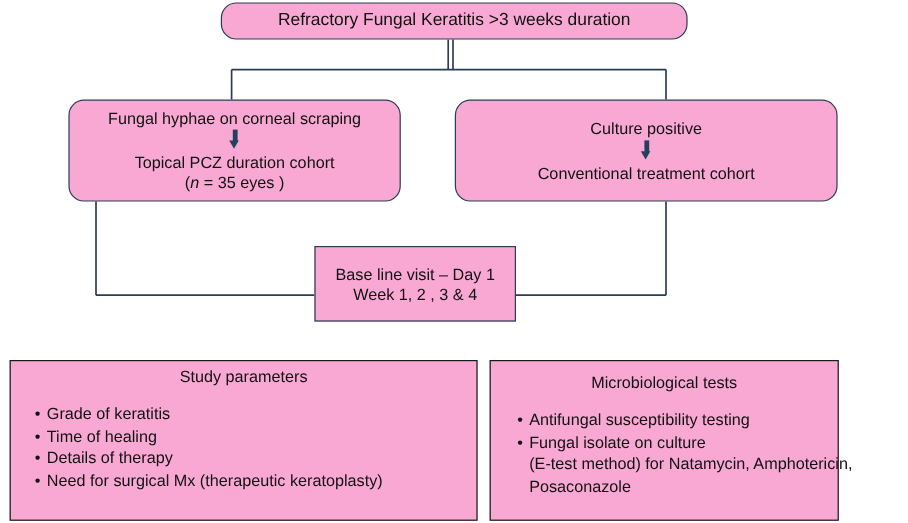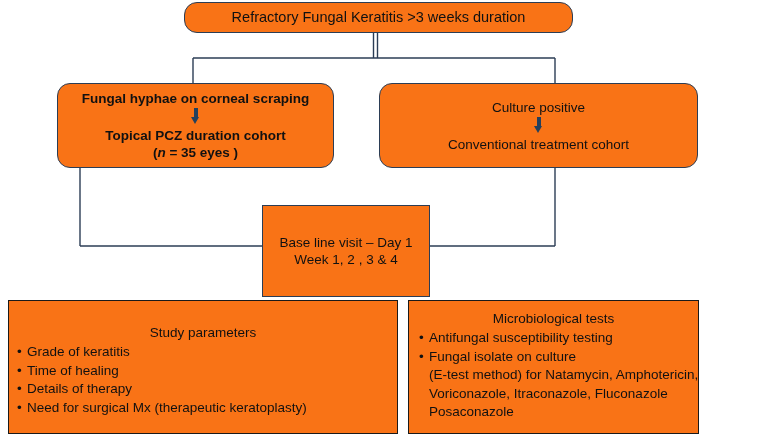--- a/index.html
+++ b/index.html
@@ -25,21 +25,21 @@
     left: 0;
     top: 0;
     width: 757px;
     height: 436px;
     pointer-events: none;
   }
 
   .node {
     position: absolute;
     box-sizing: border-box;
-    background: #f97316;
+    background: #f9a8d4;
     display: flex;
     flex-direction: column;
     align-items: center;
     justify-content: center;
     text-align: center;
   }
 
   
   .node.rounded {
     border: 1.6px solid #2b3d55;
@@ -65,33 +65,32 @@
     width: 389px;
     height: 31px;
   }
   #node-top .line { font-size: 14.5px; }
 
   #node-left {
     left: 57px;
     top: 83px;
     width: 277px;
     height: 85px;
-    font-weight: bold;
   }
   #node-right {
     left: 379px;
     top: 83px;
     width: 319px;
     height: 85px;
   }
   #node-baseline {
     left: 262px;
     top: 205px;
     width: 168px;
-    height: 92px;
+    height: 63px;
   }
 
   .line {
     font-size: 13.5px;
     line-height: 17px;
     white-space: nowrap;
   }
   .line.small { font-size: 13.5px; }
   .nvar { font-style: italic; }
 
@@ -119,38 +118,38 @@
     border-left: 4.5px solid transparent;
     border-right: 4.5px solid transparent;
     border-top: 7px solid #24405c;
   }
 
   #panel-left {
     left: 8px;
     top: 300px;
     width: 390px;
     height: 134px;
-    padding: 23px 8px 6px 8px;
+    padding: 4px 8px 6px 8px;
   }
   #panel-right {
     left: 408px;
     top: 300px;
     width: 291px;
     height: 134px;
     padding: 9px 8px 6px 8px;
   }
   .panel-title {
     text-align: center;
     font-size: 13.5px;
     line-height: 18px;
     margin-bottom: 1px;
   }
   .panel-list {
     list-style: none;
-    margin: 0;
+    margin: 12px;
     padding: 0;
   }
   .panel-list li {
     font-size: 13.5px;
     line-height: 18.5px;
     white-space: nowrap;
     position: relative;
     padding-left: 10px;
   }
   .panel-list li.bulleted:before {
@@ -228,18 +227,17 @@
       <li class="bulleted">Need for surgical Mx (therapeutic keratoplasty)</li>
     </ul>
   </div>
 
   <div class="node panel" id="panel-right">
     <div class="panel-title">Microbiological tests</div>
     <ul class="panel-list">
       <li class="bulleted">Antifungal susceptibility testing</li>
       <li class="bulleted">Fungal isolate on culture</li>
       <li class="cont">(E-test method) for Natamycin, Amphotericin,</li>
-      <li class="cont">Voriconazole, Itraconazole, Fluconazole</li>
       <li class="cont">Posaconazole</li>
     </ul>
   </div>
 
 </div>
 
 </body></html>

